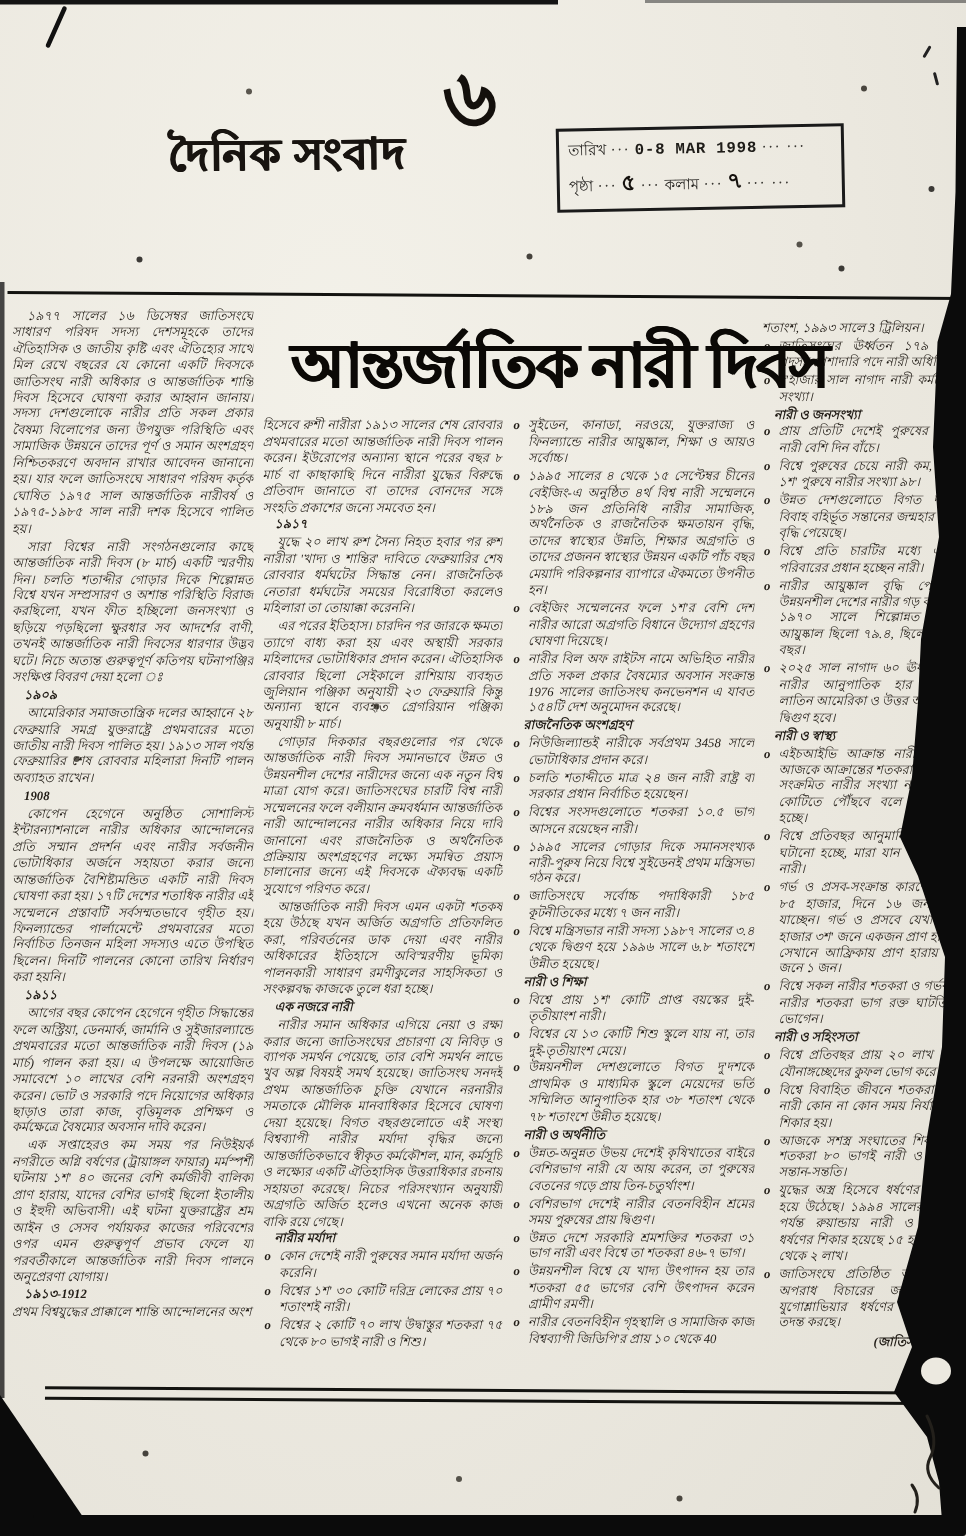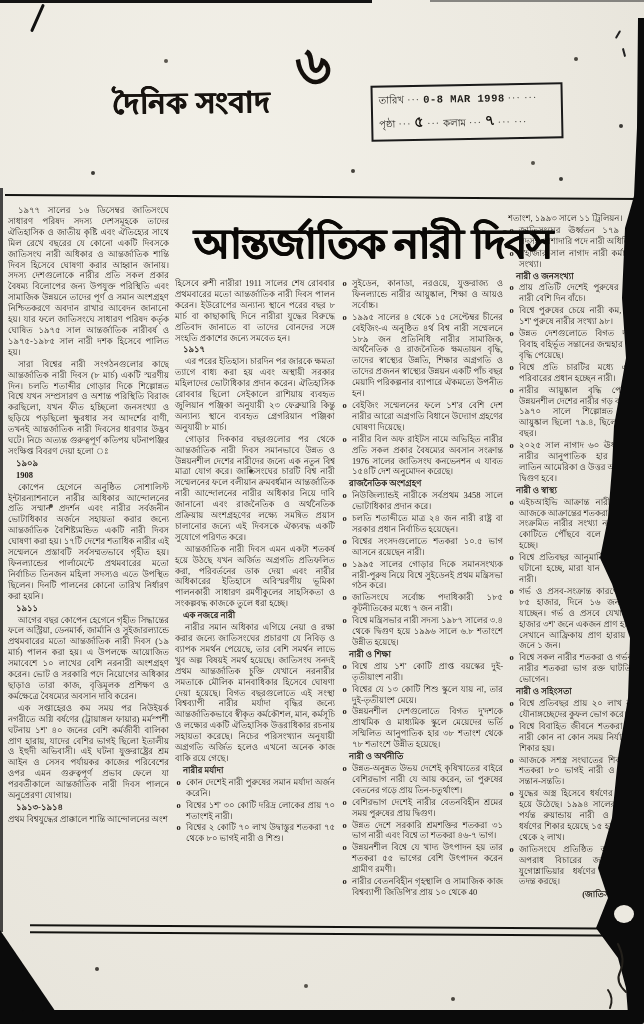--- a/index.html
+++ b/index.html
@@ -40,21 +40,21 @@
   .stamp .hand{font-size:15px;font-weight:bold;display:inline-block;transform:rotate(-9deg);color:#14110d;}
   
   .rule-top{position:absolute;left:5px;top:196px;width:637px;height:2px;background:#131310;transform:rotate(.35deg);z-index:2;}
   .headline{position:absolute;left:182px;top:202px;width:330px;margin:12px;font-size:41px;line-height:1.5;
     font-weight:bold;white-space:nowrap;color:#0b0906;letter-spacing:-1px;
     text-shadow:.8px 0 #0b0906, -0.5px 0 #0b0906;z-index:1;overflow:visible;}
   .rule-bottom{position:absolute;left:30px;top:926px;width:612px;height:5px;
     border-top:2px solid #131310;border-bottom:2px solid #131310;transform:rotate(.35deg);z-index:2;}
   
   .col{position:absolute;font-size:8.5px;line-height:10.9px;text-align:justify;overflow:hidden;
-    color:#201b15;word-break:break-word;}
+    color:#201b15;word-break:break-word;font-style:italic;}
   .col1{left:8px;top:205px;width:161px;height:724px;}
   .col2{left:175px;top:278px;width:160px;height:651px;}
   .col3{left:341px;top:278px;width:162px;height:651px;}
   .col4{left:508px;top:213px;width:133px;height:713px;}
   .blk{margin:0 0 1px 0;}
   .blk.para{text-indent:10px;}
   .blk.cont{text-indent:0;}
   .blk.subhead{font-weight:bold;text-indent:8px;margin:1px 0;}
   .blk.bullet{display:flex;gap:4px;}
   .blk.bullet .marker{flex:0 0 7px;font-weight:bold;text-align:center;}
@@ -96,31 +96,33 @@
     </div>
   </div>
 
   <div class="rule-top"></div>
   <h1 class="headline">আন্তর্জাতিক নারী দিবস</h1>
 
   <div class="col col1">
       <div class="blk para">১৯৭৭ সালের ১৬ ডিসেম্বর জাতিসংঘে সাধারণ পরিষদ সদস্য দেশসমূহকে তাদের ঐতিহাসিক ও জাতীয় কৃষ্টি এবং ঐতিহ্যের সাথে মিল রেখে বছরের যে কোনো একটি দিবসকে জাতিসংঘ নারী অধিকার ও আন্তর্জাতিক শান্তি দিবস হিসেবে ঘোষণা করার আহ্বান জানায়। সদস্য দেশগুলোকে নারীর প্রতি সকল প্রকার বৈষম্য বিলোপের জন্য উপযুক্ত পরিস্থিতি এবং সামাজিক উন্নয়নে তাদের পূর্ণ ও সমান অংশগ্রহণ নিশ্চিতকরণে অবদান রাখার আবেদন জানানো হয়। যার ফলে জাতিসংঘে সাধারণ পরিষদ কর্তৃক ঘোষিত ১৯৭৫ সাল আন্তর্জাতিক নারীবর্ষ ও ১৯৭৫-১৯৮৫ সাল নারী দশক হিসেবে পালিত হয়।</div>
       <div class="blk para">সারা বিশ্বের নারী সংগঠনগুলোর কাছে আন্তর্জাতিক নারী দিবস (৮ মার্চ) একটি স্মরণীয় দিন। চলতি শতাব্দীর গোড়ার দিকে শিল্পোন্নত বিশ্বে যখন সম্প্রসারণ ও অশান্ত পরিস্থিতি বিরাজ করছিলো, যখন ফীত হচ্ছিলো জনসংখ্যা ও ছড়িয়ে পড়ছিলো ক্ষুরধার সব আদর্শের বাণী, তখনই আন্তর্জাতিক নারী দিবসের ধারণার উদ্ভব ঘটে। নিচে অত্যন্ত গুরুত্বপূর্ণ কতিপয় ঘটনাপঞ্জির সংক্ষিপ্ত বিবরণ দেয়া হলো ঃ</div>
       <div class="blk subhead">১৯০৯</div>
+      <div class="blk para">আমেরিকার সমাজতান্ত্রিক দলের আহ্বানে ২৮ ফেব্রুয়ারি সমগ্র যুক্তরাষ্ট্রে প্রথমবারের মতো জাতীয় নারী দিবস পালিত হয়। ১৯১৩ সাল পর্যন্ত ফেব্রুয়ারির শেষ রোববার মহিলারা দিনটি পালন অব্যাহত রাখেন।</div>
       <div class="blk subhead">1908</div>
       <div class="blk para">কোপেন হেগেনে অনুষ্ঠিত সোশালিস্ট ইন্টারন্যাশনালে নারীর অধিকার আন্দোলনের প্রতি সম্মান প্রদর্শন এবং নারীর সর্বজনীন ভোটাধিকার অর্জনে সহায়তা করার জন্যে আন্তর্জাতিক বৈশিষ্ট্যমন্ডিত একটি নারী দিবস ঘোষণা করা হয়। ১৭টি দেশের শতাধিক নারীর এই সম্মেলনে প্রস্তাবটি সর্বসম্মতভাবে গৃহীত হয়। ফিনল্যান্ডের পার্লামেন্টে প্রথমবারের মতো নির্বাচিত তিনজন মহিলা সদস্যও এতে উপস্থিত ছিলেন। দিনটি পালনের কোনো তারিখ নির্ধারণ করা হয়নি।</div>
       <div class="blk subhead">১৯১১</div>
       <div class="blk para">আগের বছর কোপেন হেগেনে গৃহীত সিদ্ধান্তের ফলে অস্ট্রিয়া, ডেনমার্ক, জার্মানি ও সুইজারল্যান্ডে প্রথমবারের মতো আন্তর্জাতিক নারী দিবস (১৯ মার্চ) পালন করা হয়। এ উপলক্ষে আয়োজিত সমাবেশে ১০ লাখের বেশি নরনারী অংশগ্রহণ করেন। ভোট ও সরকারি পদে নিয়োগের অধিকার ছাড়াও তারা কাজ, বৃত্তিমূলক প্রশিক্ষণ ও কর্মক্ষেত্রে বৈষম্যের অবসান দাবি করেন।</div>
       <div class="blk para">এক সপ্তাহেরও কম সময় পর নিউইয়র্ক নগরীতে অগ্নি বর্ষণের (ট্রায়াঙ্গল ফায়ার) মর্মস্পর্শী ঘটনায় ১শ' ৪০ জনের বেশি কর্মজীবী বালিকা প্রাণ হারায়, যাদের বেশির ভাগই ছিলো ইতালীয় ও ইহুদী অভিবাসী। এই ঘটনা যুক্তরাষ্ট্রের শ্রম আইন ও সেসব পর্যায়কর কাজের পরিবেশের ওপর এমন গুরুত্বপূর্ণ প্রভাব ফেলে যা পরবর্তীকালে আন্তর্জাতিক নারী দিবস পালনে অনুপ্রেরণা যোগায়।</div>
-      <div class="blk subhead">১৯১৩-১৯১৪</div>
+      <div class="blk subhead">১৯১৩-1912</div>
       <div class="blk cont">প্রথম বিশ্বযুদ্ধের প্রাক্কালে শান্তি আন্দোলনের অংশ</div>
     </div>
   <div class="col col2">
-      <div class="blk cont">হিসেবে রুশী নারীরা 1911 সালের শেষ রোববার প্রথমবারের মতো আন্তর্জাতিক নারী দিবস পালন করেন। ইউরোপের অন্যান্য স্থানে পরের বছর ৮ মার্চ বা কাছাকাছি দিনে নারীরা যুদ্ধের বিরুদ্ধে প্রতিবাদ জানাতে বা তাদের বোনদের সঙ্গে সংহতি প্রকাশের জন্যে সমবেত হন।</div>
+      <div class="blk cont">হিসেবে রুশী নারীরা ১৯১৩ সালের শেষ রোববার প্রথমবারের মতো আন্তর্জাতিক নারী দিবস পালন করেন। ইউরোপের অন্যান্য স্থানে পরের বছর ৮ মার্চ বা কাছাকাছি দিনে নারীরা যুদ্ধের বিরুদ্ধে প্রতিবাদ জানাতে বা তাদের বোনদের সঙ্গে সংহতি প্রকাশের জন্যে সমবেত হন।</div>
       <div class="blk subhead">১৯১৭</div>
+      <div class="blk para">যুদ্ধে ২০ লাখ রুশ সৈন্য নিহত হবার পর রুশ নারীরা 'খাদ্য ও শান্তির' দাবিতে ফেব্রুয়ারির শেষ রোববার ধর্মঘটের সিদ্ধান্ত নেন। রাজনৈতিক নেতারা ধর্মঘটের সময়ের বিরোধিতা করলেও মহিলারা তা তোয়াক্কা করেননি।</div>
       <div class="blk para">এর পরের ইতিহাস। চারদিন পর জারকে ক্ষমতা ত্যাগে বাধ্য করা হয় এবং অস্থায়ী সরকার মহিলাদের ভোটাধিকার প্রদান করেন। ঐতিহাসিক রোববার ছিলো সেইকালে রাশিয়ায় ব্যবহৃত জুলিয়ান পঞ্জিকা অনুযায়ী ২৩ ফেব্রুয়ারি কিন্তু অন্যান্য স্থানে ব্যবহৃত গ্রেগরিয়ান পঞ্জিকা অনুযায়ী ৮ মার্চ।</div>
       <div class="blk para">গোড়ার দিককার বছরগুলোর পর থেকে আন্তর্জাতিক নারী দিবস সমানভাবে উন্নত ও উন্নয়নশীল দেশের নারীদের জন্যে এক নতুন বিশ্ব মাত্রা যোগ করে। জাতিসংঘের চারটি বিশ্ব নারী সম্মেলনের ফলে বলীয়ান ক্রমবর্ধমান আন্তর্জাতিক নারী আন্দোলনের নারীর অধিকার নিয়ে দাবি জানানো এবং রাজনৈতিক ও অর্থনৈতিক প্রক্রিয়ায় অংশগ্রহণের লক্ষ্যে সমন্বিত প্রয়াস চালানোর জন্যে এই দিবসকে ঐক্যবদ্ধ একটি সুযোগে পরিণত করে।</div>
       <div class="blk para">আন্তর্জাতিক নারী দিবস এমন একটা শতকর্ষ হয়ে উঠছে যখন অর্জিত অগ্রগতি প্রতিফলিত করা, পরিবর্তনের ডাক দেয়া এবং নারীর অধিকারের ইতিহাসে অবিস্মরণীয় ভূমিকা পালনকারী সাধারণ রমণীকুলের সাহসিকতা ও সংকল্পবদ্ধ কাজকে তুলে ধরা হচ্ছে।</div>
       <div class="blk subhead">এক নজরে নারী</div>
       <div class="blk para">নারীর সমান অধিকার এগিয়ে নেয়া ও রক্ষা করার জন্যে জাতিসংঘের প্রচারণা যে নিবিড় ও ব্যাপক সমর্থন পেয়েছে, তার বেশি সমর্থন লাভে খুব অল্প বিষয়ই সমর্থ হয়েছে। জাতিসংঘ সনদই প্রথম আন্তর্জাতিক চুক্তি যেখানে নরনারীর সমতাকে মৌলিক মানবাধিকার হিসেবে ঘোষণা দেয়া হয়েছে। বিগত বছরগুলোতে এই সংস্থা বিশ্বব্যাপী নারীর মর্যাদা বৃদ্ধির জন্যে আন্তর্জাতিকভাবে স্বীকৃত কর্মকৌশল, মান, কর্মসূচি ও লক্ষ্যের একটি ঐতিহাসিক উত্তরাধিকার রচনায় সহায়তা করেছে। নিচের পরিসংখ্যান অনুযায়ী অগ্রগতি অর্জিত হলেও এখনো অনেক কাজ বাকি রয়ে গেছে।</div>
       <div class="blk subhead">নারীর মর্যাদা</div>
       <div class="blk bullet">
         <span class="marker">o</span>
         <span class="btxt">কোন দেশেই নারী পুরুষের সমান মর্যাদা অর্জন করেনি।</span>
       </div>
@@ -204,21 +206,21 @@
       <div class="blk bullet">
         <span class="marker">o</span>
         <span class="btxt">উন্নয়নশীল বিশ্বে যে খাদ্য উৎপাদন হয় তার শতকরা ৫৫ ভাগের বেশি উৎপাদন করেন গ্রামীণ রমণী।</span>
       </div>
       <div class="blk bullet">
         <span class="marker">o</span>
         <span class="btxt">নারীর বেতনবিহীন গৃহস্থালি ও সামাজিক কাজ বিশ্বব্যাপী জিডিপি'র প্রায় ১০ থেকে 40</span>
       </div>
     </div>
   <div class="col col4">
-      <div class="blk cont">শতাংশ, ১৯৯৩ সালে ১১ ট্রিলিয়ন।</div>
+      <div class="blk cont">শতাংশ, ১৯৯৩ সালে 3 ট্রিলিয়ন।</div>
       <div class="blk bullet">
         <span class="marker">o</span>
         <span class="btxt">জাতিসংঘের ঊর্ধ্বতন ১৭৯ ভাগ পদসহ পেশাদারি পদে নারী অধিষ্ঠিত।</span>
       </div>
       <div class="blk bullet">
         <span class="marker">o</span>
         <span class="btxt">দু'হাজার সাল নাগাদ নারী কর্মচারীর সংখ্যা।</span>
       </div>
       <div class="blk subhead">নারী ও জনসংখ্যা</div>
       <div class="blk bullet">

